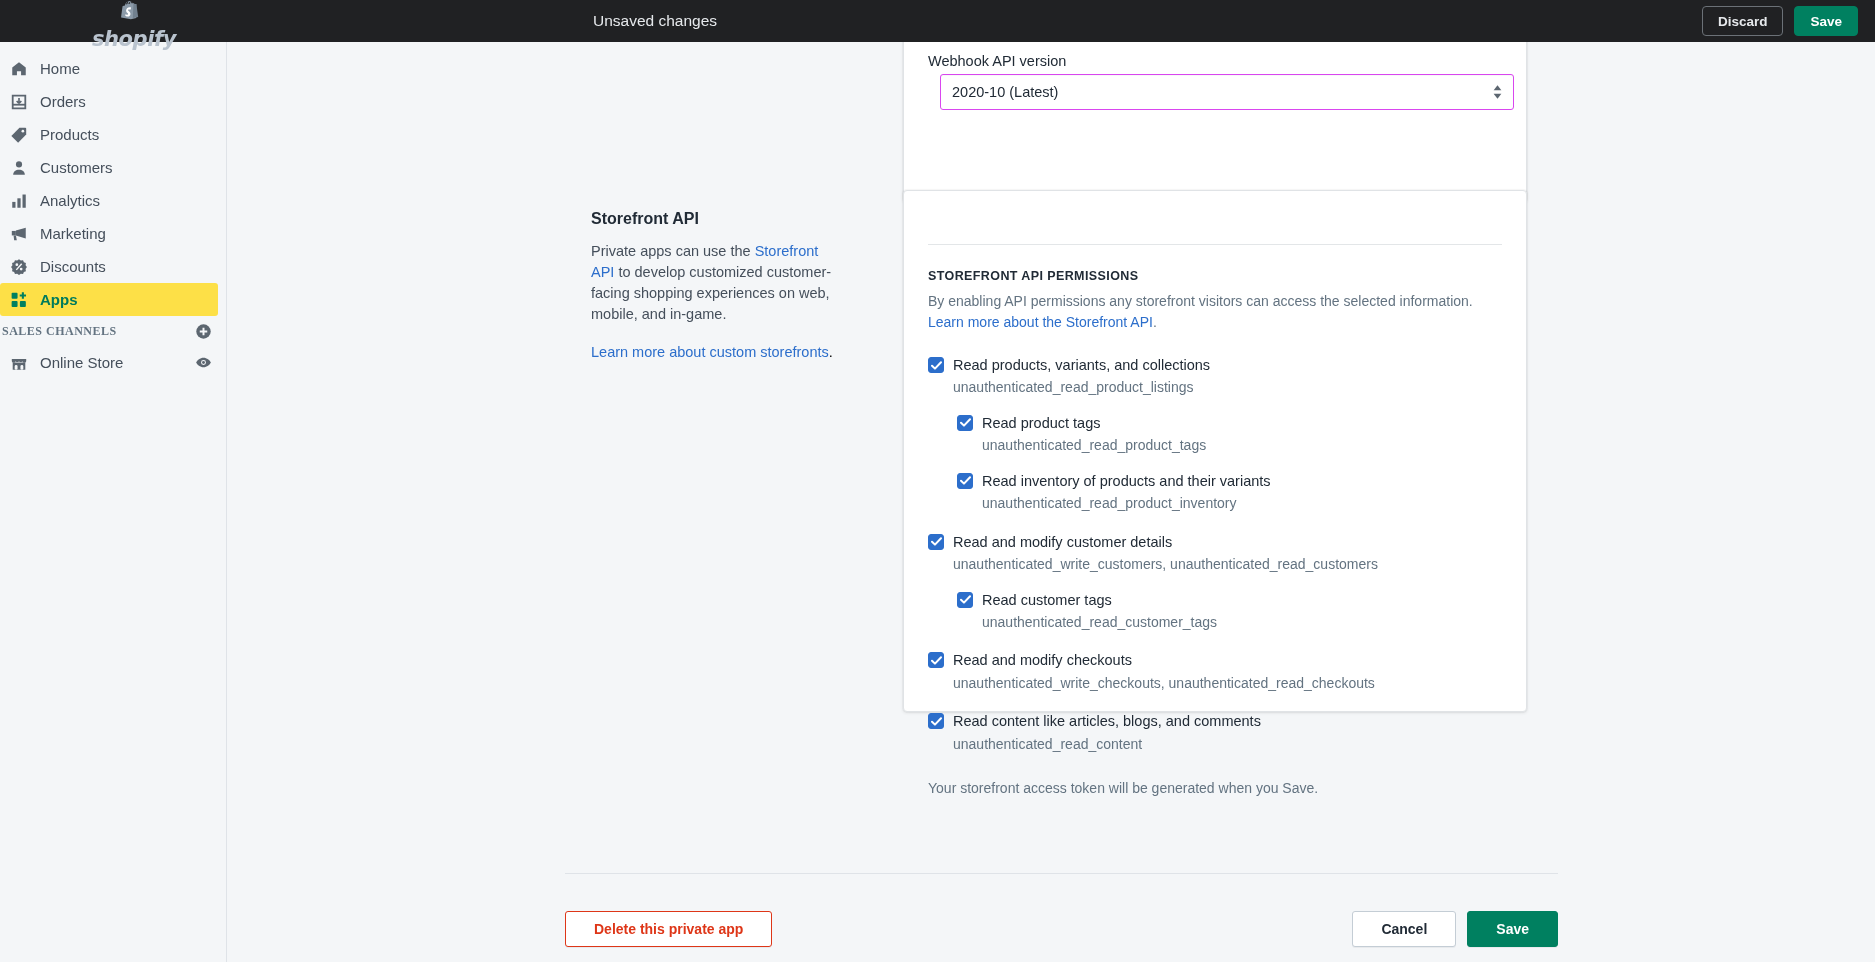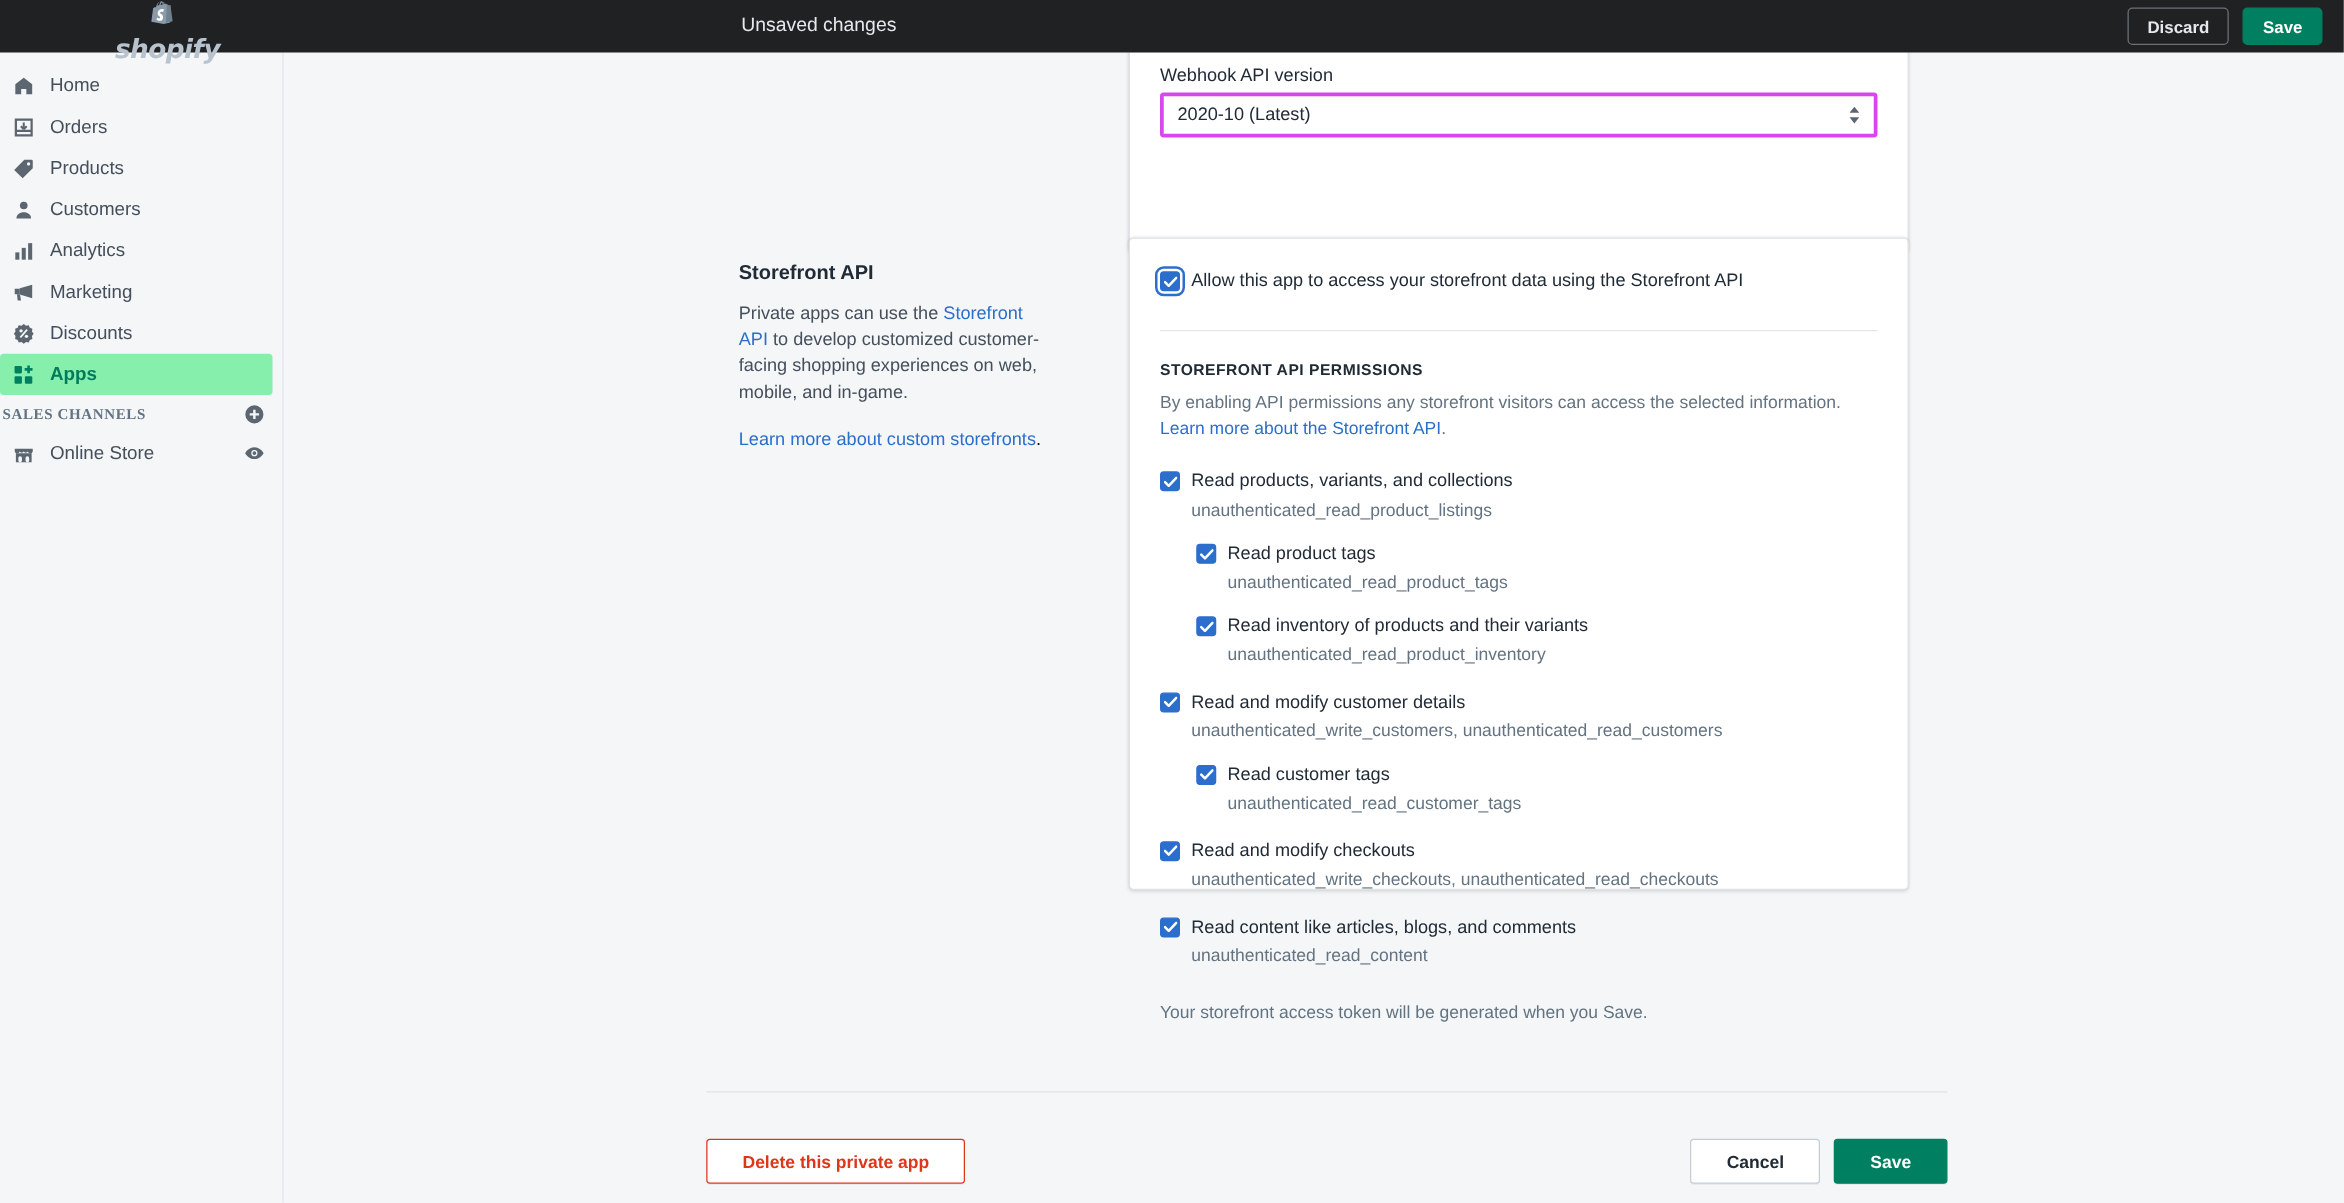--- a/index.html
+++ b/index.html
@@ -65,21 +65,21 @@
     background: #f4f6f8;
     border-right: 1px solid #dfe3e8;
     padding-top: 10px;
   }
   .nav-item {
     height: 33px; display: flex; align-items: center;
     padding-left: 6px; margin: 0 8px 0 0;
     border-radius: 3px; cursor: pointer;
     color: #454f5b; font-size: 15px;
   }
-  .nav-item.active { background: #86efac; color: #007b5c; font-weight: 600; }
+  .nav-item.active { background: #fde047; color: #007b5c; font-weight: 600; }
   .nav-icon {
     width: 26px; height: 20px;
     display: flex; align-items: center; justify-content: center;
     margin-right: 8px; flex: 0 0 26px;
   }
   .nav-icon svg { display: block; }
   .nav-label { line-height: 1; }
 
   #sales-channels-header {
     display: flex; align-items: center;
@@ -115,27 +115,28 @@
   }
 
   
   #webhook-card {
     left: 676px; top: -62px; width: 624px; height: 222px;
   }
   #webhook-inner { padding: 72px 24px 0 24px; }
   .field-label { font-size: 14.5px; color: #212b36; margin-bottom: 5px; }
   .select-box {
     height: 36px; width: 100%;
-    border: 3px solid #d946ef; border-radius: 3px;
+    border: 1px solid #d946ef; border-radius: 3px;
     background: #ffffff;
     display: flex; align-items: center;
     padding: 0 11px;
     font-size: 14.5px; color: #212b36;
     cursor: pointer; position: relative;
     box-shadow: inset 0 1px 0 rgba(99,115,129,0.05);
+    margin-left: 12px;
   }
   .select-arrows {
     position: absolute; right: 11px; top: 50%;
     transform: translateY(-50%);
     display: flex; flex-direction: column; gap: 2px;
   }
   .help-text { font-size: 14px; color: #637381; margin-top: 7px; line-height: 1.45; }
   a.link { color: #2c6ecb; text-decoration: none; cursor: pointer; }
 
   
@@ -379,28 +380,20 @@
       <span>Private apps can use the </span><a class="link">Storefront API</a><span> to develop customized customer-facing shopping experiences on web, mobile, and in-game.</span>
     </div>
     <div id="desc-link-wrap">
       <a class="link">Learn more about custom storefronts</a><span>.</span>
     </div>
   </div>
 
   <div class="card" id="storefront-card">
 
     <div id="sf-top">
-      <div class="cbx-row">
-        <span class="cbx focused">
-          <svg width="11" height="9" viewBox="0 0 12 10">
-              <path d="M1 5.2 4.3 8.5 11 1.4" stroke="#fff" stroke-width="2.2" fill="none" stroke-linecap="round" stroke-linejoin="round"></path>
-            </svg>
-        </span>
-        <span class="cbx-text">Allow this app to access your storefront data using the Storefront API</span>
-      </div>
       <div class="card-divider"></div>
     </div>
 
     <div id="sf-perm">
       <div class="section-caption">STOREFRONT API PERMISSIONS</div>
       <div id="perm-intro">
         <span>By enabling API permissions any storefront visitors can access the selected information. </span><a class="link">Learn more about the Storefront API</a><span>.</span>
       </div>
 
       <div id="perm-list">

